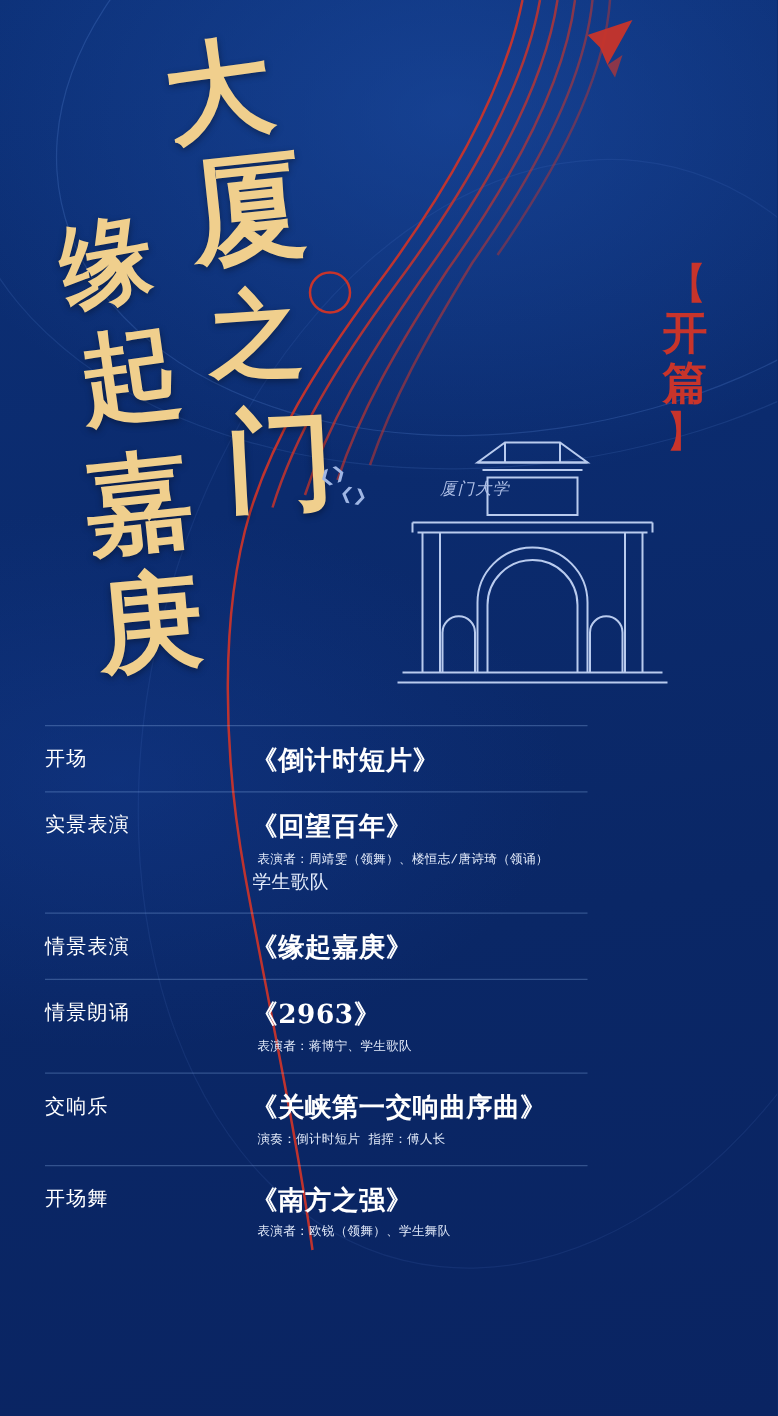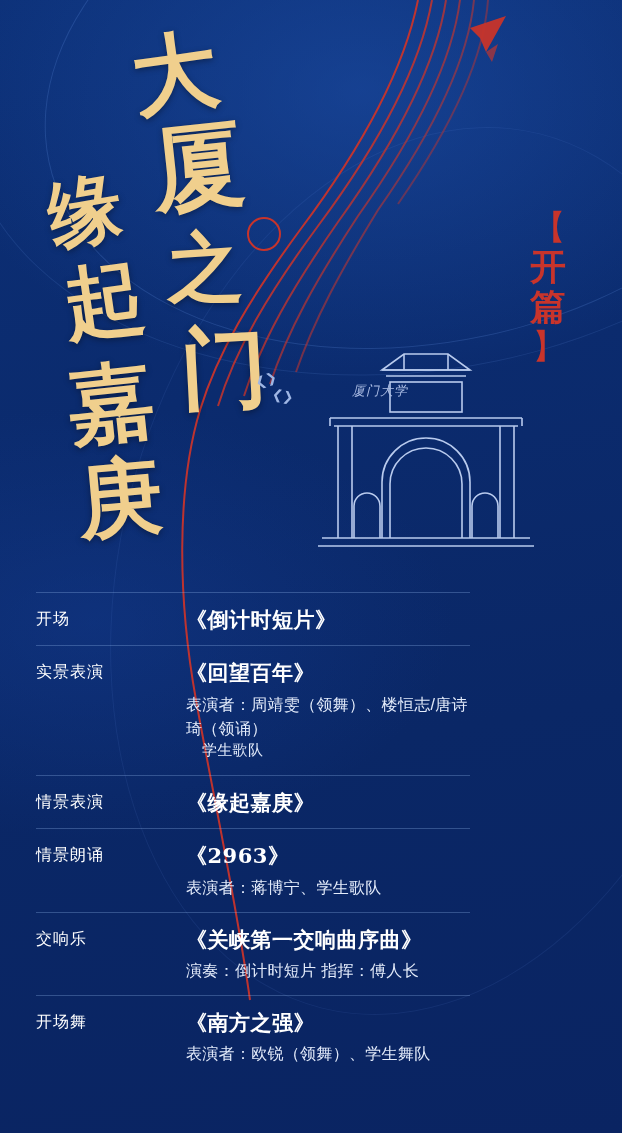--- a/index.html
+++ b/index.html
@@ -121,21 +121,21 @@
     font-size: 13px;
     pointer-events: none;
   }
   .bird.b1 { left: 255px; top: 372px; transform: rotate(-18deg); }
   .bird.b2 { left: 272px; top: 388px; transform: rotate(10deg); }
 
   
   .program {
     position: absolute;
     left: 0;
-    top: 592px;
+    top: 580px;
     width: 506px;
   }
   .row {
     display: flex;
     align-items: flex-start;
     padding: 14px 0 12px 0;
     border-top: 1px solid rgba(150,185,240,0.30);
     margin: 0 36px;
   }
   .row:first-child { border-top: 1px solid rgba(150,185,240,0.30); }
@@ -149,28 +149,30 @@
     padding-top: 2px;
   }
   .row-body { flex: 1 1 auto; }
   .row-title {
     font-size: 21px;
     font-weight: 700;
     color: #ffffff;
     font-family: "DejaVu Serif", serif;
     letter-spacing: 0.5px;
     line-height: 1.25;
+    padding-left: 15px;
   }
   .row-sub {
-    font-size: 16px;
+    font-size: 10px;
     color: #e4ecfb;
-    font-family: Liberation Sans, sans-serif;
+    font-family: Liberation Mono, monospace;
     margin-top: 6px;
     line-height: 1.5;
     letter-spacing: 0.3px;
+    margin-left: 20px;
   }
   .row-sub2 {
     font-size: 15px;
     color: #e4ecfb;
     font-family: Liberation Mono, monospace;
     line-height: 1.5;
     letter-spacing: 0.3px;
     padding-left: 16px;
   }
 </style>

